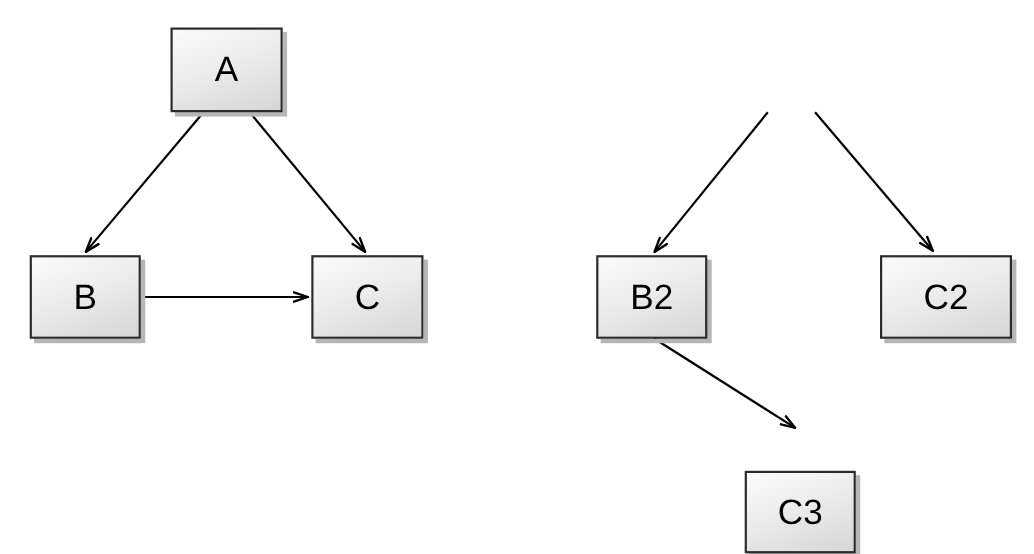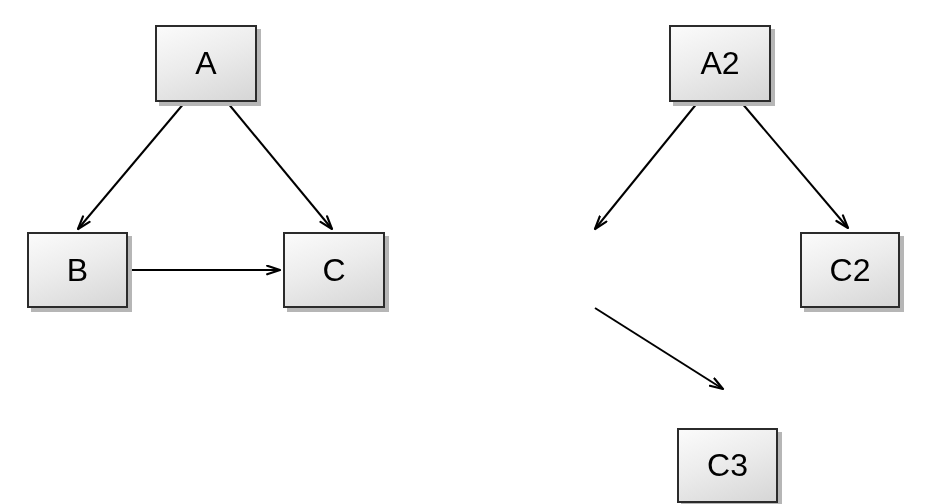--- a/index.html
+++ b/index.html
@@ -65,23 +65,23 @@
   <div class="node" style="left: 155px; top: 25px; width: 102px; height: 77px;">
     <span>A</span>
   </div>
   <div class="node" style="left: 27px; top: 232px; width: 101px; height: 76px;">
     <span>B</span>
   </div>
   <div class="node" style="left: 283px; top: 232px; width: 102px; height: 76px;">
     <span>C</span>
   </div>
 
-  <div class="node" style="left: 669px; top: 25px; width: 102px; height: 77px;">
-    <span>A2</span>
+  <div class="node" style="left: 542px; top: 232px; width: 101px; height: 76px;">
+    <span>B2</span>
   </div>
-  <div class="node" style="left: 800px; top: 232px; width: 100px; height: 76px;">
+  <div class="node" style="left: 800px; top: 232px; width: 120px; height: 76px;">
     <span>C2</span>
   </div>
   <div class="node" style="left: 677px; top: 392px; width: 101px; height: 75px; margin-top: 36px;">
     <span>C3</span>
   </div>
 
 </div>
 
 </body></html>

